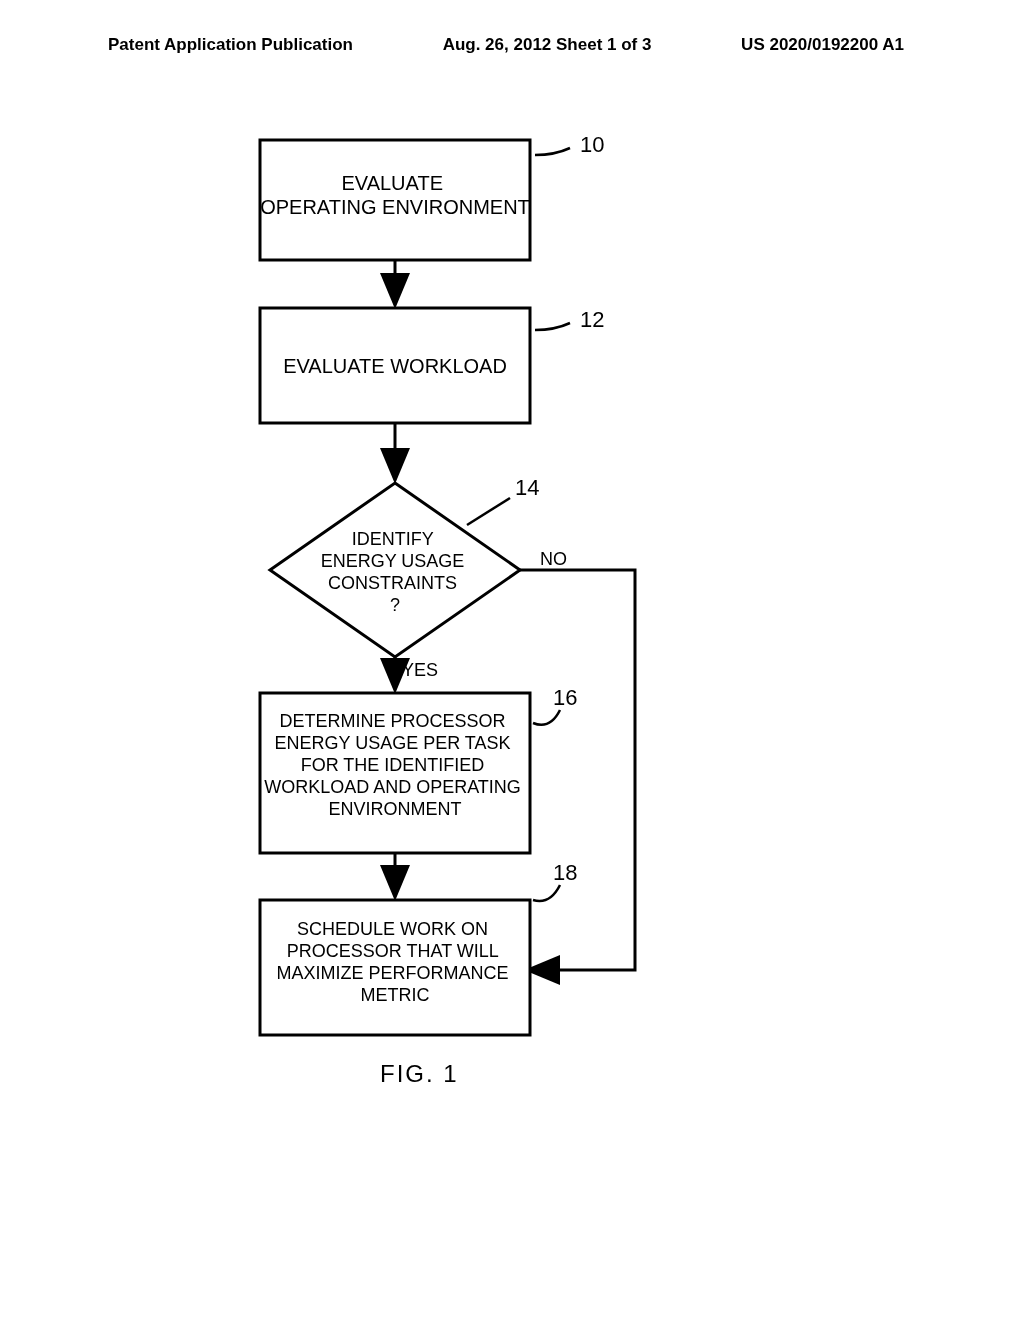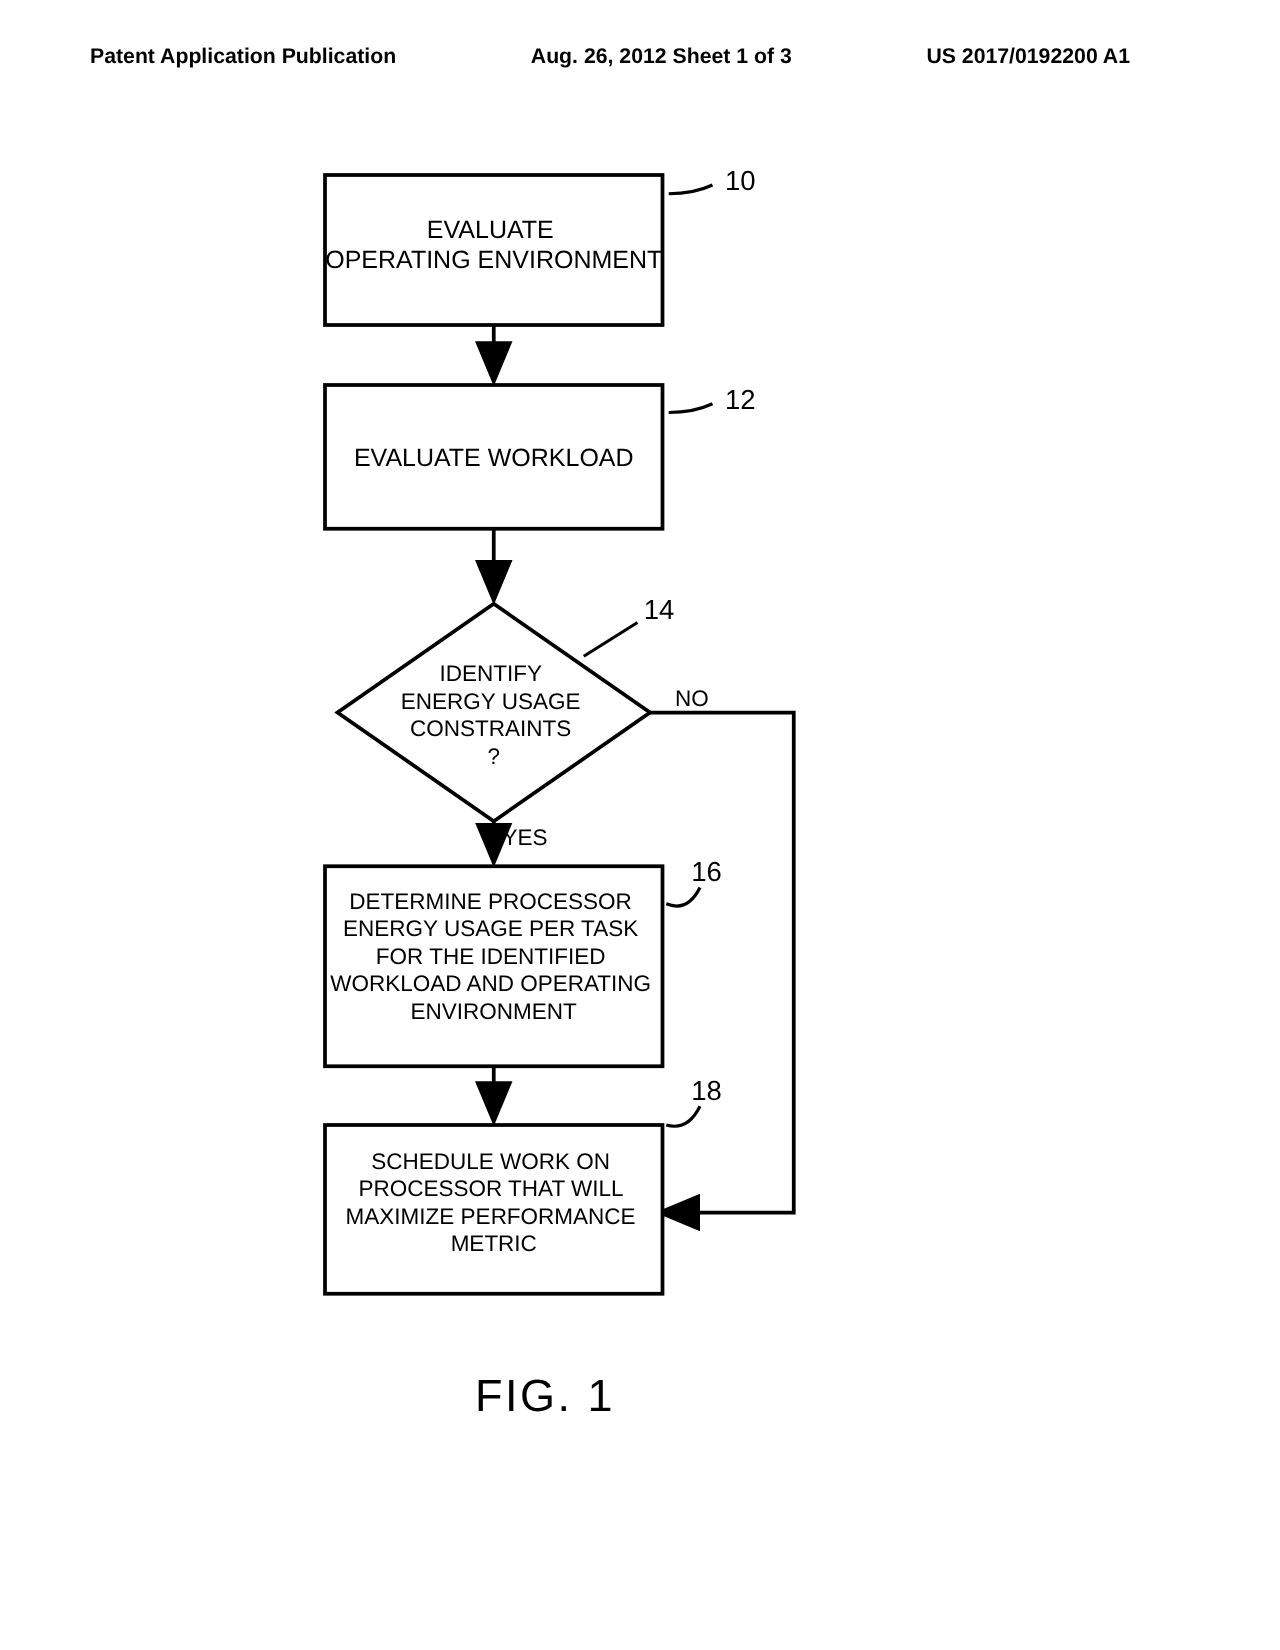--- a/index.html
+++ b/index.html
@@ -7,48 +7,47 @@
       padding: 0;
       font-family: Arial, sans-serif;
       background: white;
       width: 1024px;
       height: 1320px;
       position: relative;
     }
     .header {
       display: flex;
       justify-content: space-between;
-      padding: 35px 120px 20px 72px;
+      padding: 35px 120px 20px 108px;
       font-size: 17px;
       font-weight: bold;
     }
     .diagram {
       position: absolute;
       left: 240px;
       top: 130px;
       width: 540px;
       height: 920px;
     }
     .figure-label {
       position: absolute;
       left: 380px;
       top: 1060px;
-      font-size: 36px;
+      font-size: 24px;
       font-weight: 500;
       letter-spacing: 2px;
-      margin-top: 36px;
     }
   </style>
 </head>
 <body>
 
 <div class="header">
   <span>Patent Application Publication</span>
   <span>Aug. 26, 2012  Sheet 1 of 3</span>
-  <span>US 2017/0192200 A1</span>
+  <span>US 2020/0192200 A1</span>
 </div>
 
 <div class="diagram">
   <svg width="540" height="920" viewBox="0 0 540 920">
     <defs>
       <marker id="arrowhead" markerWidth="12" markerHeight="10" refX="10" refY="5" orient="auto">
         <polygon points="0 0, 12 5, 0 10" fill="black"></polygon>
       </marker>
     </defs>
 

